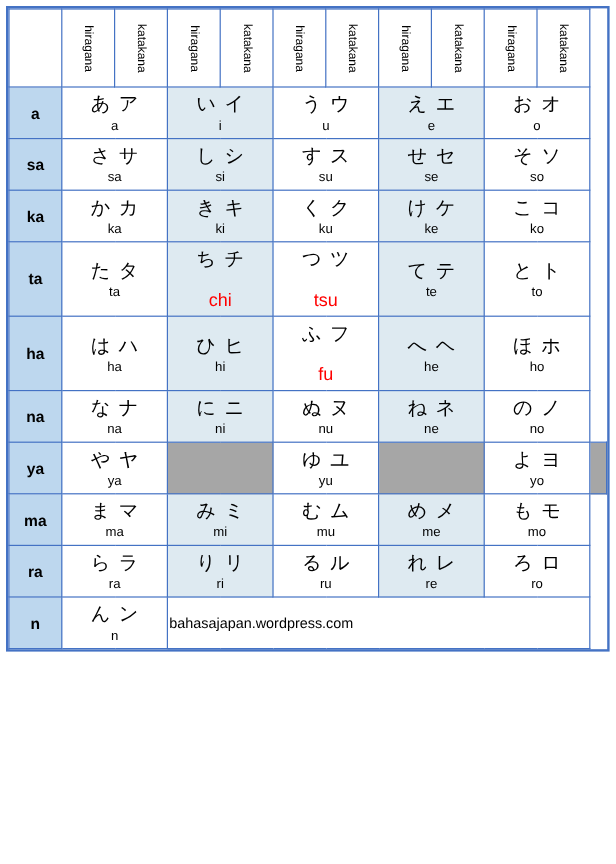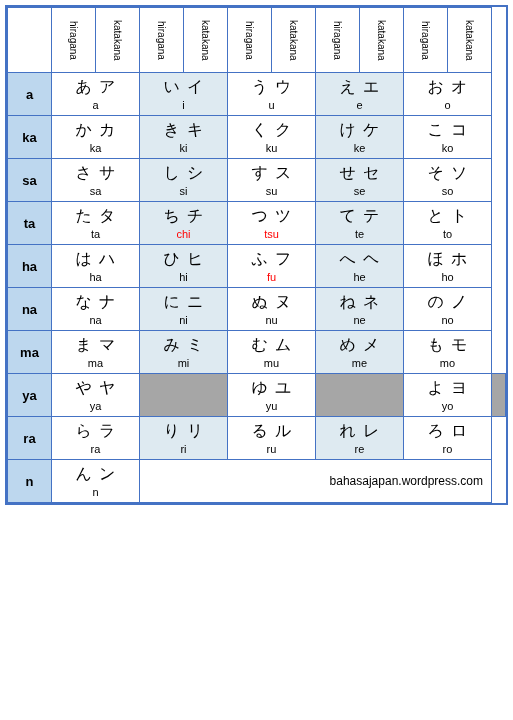--- a/index.html
+++ b/index.html
@@ -52,21 +52,21 @@
       background: #deeaf1;
       width: 44px;
     }
     .cell-gray {
       background: #a6a6a6;
       width: 44px;
     }
     .website-text {
       font-size: 12px;
       color: #000;
-      text-align: right;
+      text-align: left;
       padding-right: 8px;
     }
     .inner-cell {
       display: flex;
       flex-direction: column;
       align-items: center;
       justify-content: center;
       padding: 2px 0;
     }
     .pair-row {
@@ -78,23 +78,23 @@
       font-size: 16px;
     }
     .kata {
       font-size: 16px;
     }
     .roma {
       font-size: 11px;
       margin-top: 1px;
     }
     .roma-red {
-      font-size: 11px;
+      font-size: 15px;
       color: #ff0000;
-      margin-top: 1px;
+      margin-top: 15px;
     }
   </style>
 </head>
 <body>
 
 <div class="table-wrapper">
   <table>
     <thead>
       <tr class="header-row">
         <th></th>
@@ -138,20 +138,53 @@
     </div>
           </td>
           <td colspan="2" class="cell-group">
             <div class="inner-cell">
       <div class="pair-row"><span class="hira">お</span>&nbsp;<span class="kata">オ</span></div>
       <div class="roma">o</div>
     </div>
           </td>
         </tr>
         <tr>
+          <td class="row-label">sa</td>
+          <td colspan="2" class="cell-group">
+            <div class="inner-cell">
+      <div class="pair-row"><span class="hira">さ</span>&nbsp;<span class="kata">サ</span></div>
+      <div class="roma">sa</div>
+    </div>
+          </td>
+          <td colspan="2" class="cell-group-alt">
+            <div class="inner-cell">
+      <div class="pair-row"><span class="hira">し</span>&nbsp;<span class="kata">シ</span></div>
+      <div class="roma">si</div>
+    </div>
+          </td>
+          <td colspan="2" class="cell-group">
+            <div class="inner-cell">
+      <div class="pair-row"><span class="hira">す</span>&nbsp;<span class="kata">ス</span></div>
+      <div class="roma">su</div>
+    </div>
+          </td>
+          <td colspan="2" class="cell-group-alt">
+            <div class="inner-cell">
+      <div class="pair-row"><span class="hira">せ</span>&nbsp;<span class="kata">セ</span></div>
+      <div class="roma">se</div>
+    </div>
+          </td>
+          <td colspan="2" class="cell-group">
+            <div class="inner-cell">
+      <div class="pair-row"><span class="hira">そ</span>&nbsp;<span class="kata">ソ</span></div>
+      <div class="roma">so</div>
+    </div>
+          </td>
+        </tr>
+        <tr>
           <td class="row-label">ka</td>
           <td colspan="2" class="cell-group">
             <div class="inner-cell">
       <div class="pair-row"><span class="hira">か</span>&nbsp;<span class="kata">カ</span></div>
       <div class="roma">ka</div>
     </div>
           </td>
           <td colspan="2" class="cell-group-alt">
             <div class="inner-cell">
       <div class="pair-row"><span class="hira">き</span>&nbsp;<span class="kata">キ</span></div>
@@ -171,53 +204,20 @@
     </div>
           </td>
           <td colspan="2" class="cell-group">
             <div class="inner-cell">
       <div class="pair-row"><span class="hira">こ</span>&nbsp;<span class="kata">コ</span></div>
       <div class="roma">ko</div>
     </div>
           </td>
         </tr>
         <tr>
-          <td class="row-label">sa</td>
-          <td colspan="2" class="cell-group">
-            <div class="inner-cell">
-      <div class="pair-row"><span class="hira">さ</span>&nbsp;<span class="kata">サ</span></div>
-      <div class="roma">sa</div>
-    </div>
-          </td>
-          <td colspan="2" class="cell-group-alt">
-            <div class="inner-cell">
-      <div class="pair-row"><span class="hira">し</span>&nbsp;<span class="kata">シ</span></div>
-      <div class="roma">si</div>
-    </div>
-          </td>
-          <td colspan="2" class="cell-group">
-            <div class="inner-cell">
-      <div class="pair-row"><span class="hira">す</span>&nbsp;<span class="kata">ス</span></div>
-      <div class="roma">su</div>
-    </div>
-          </td>
-          <td colspan="2" class="cell-group-alt">
-            <div class="inner-cell">
-      <div class="pair-row"><span class="hira">せ</span>&nbsp;<span class="kata">セ</span></div>
-      <div class="roma">se</div>
-    </div>
-          </td>
-          <td colspan="2" class="cell-group">
-            <div class="inner-cell">
-      <div class="pair-row"><span class="hira">そ</span>&nbsp;<span class="kata">ソ</span></div>
-      <div class="roma">so</div>
-    </div>
-          </td>
-        </tr>
-        <tr>
           <td class="row-label">ta</td>
           <td colspan="2" class="cell-group">
             <div class="inner-cell">
       <div class="pair-row"><span class="hira">た</span>&nbsp;<span class="kata">タ</span></div>
       <div class="roma">ta</div>
     </div>
           </td>
           <td colspan="2" class="cell-group-alt">
             <div class="inner-cell">
       <div class="pair-row"><span class="hira">ち</span>&nbsp;<span class="kata">チ</span></div>
@@ -303,20 +303,44 @@
     </div>
           </td>
           <td colspan="2" class="cell-group">
             <div class="inner-cell">
       <div class="pair-row"><span class="hira">の</span>&nbsp;<span class="kata">ノ</span></div>
       <div class="roma">no</div>
     </div>
           </td>
         </tr>
         <tr>
+          <td class="row-label">ya</td>
+          <td colspan="2" class="cell-group">
+            <div class="inner-cell">
+      <div class="pair-row"><span class="hira">や</span>&nbsp;<span class="kata">ヤ</span></div>
+      <div class="roma">ya</div>
+    </div>
+          </td>
+          <td colspan="2" class="cell-gray"></td>
+          <td colspan="2" class="cell-group">
+            <div class="inner-cell">
+      <div class="pair-row"><span class="hira">ゆ</span>&nbsp;<span class="kata">ユ</span></div>
+      <div class="roma">yu</div>
+    </div>
+          </td>
+          <td colspan="2" class="cell-gray"></td>
+          <td colspan="2" class="cell-group">
+            <div class="inner-cell">
+      <div class="pair-row"><span class="hira">よ</span>&nbsp;<span class="kata">ヨ</span></div>
+      <div class="roma">yo</div>
+    </div>
+          </td>
+          <td colspan="2" class="cell-gray"></td>
+        </tr>
+        <tr>
           <td class="row-label">ma</td>
           <td colspan="2" class="cell-group">
             <div class="inner-cell">
       <div class="pair-row"><span class="hira">ま</span>&nbsp;<span class="kata">マ</span></div>
       <div class="roma">ma</div>
     </div>
           </td>
           <td colspan="2" class="cell-group-alt">
             <div class="inner-cell">
       <div class="pair-row"><span class="hira">み</span>&nbsp;<span class="kata">ミ</span></div>
@@ -334,44 +358,20 @@
       <div class="pair-row"><span class="hira">め</span>&nbsp;<span class="kata">メ</span></div>
       <div class="roma">me</div>
     </div>
           </td>
           <td colspan="2" class="cell-group">
             <div class="inner-cell">
       <div class="pair-row"><span class="hira">も</span>&nbsp;<span class="kata">モ</span></div>
       <div class="roma">mo</div>
     </div>
           </td>
-        </tr>
-        <tr>
-          <td class="row-label">ya</td>
-          <td colspan="2" class="cell-group">
-            <div class="inner-cell">
-      <div class="pair-row"><span class="hira">や</span>&nbsp;<span class="kata">ヤ</span></div>
-      <div class="roma">ya</div>
-    </div>
-          </td>
-          <td colspan="2" class="cell-gray"></td>
-          <td colspan="2" class="cell-group">
-            <div class="inner-cell">
-      <div class="pair-row"><span class="hira">ゆ</span>&nbsp;<span class="kata">ユ</span></div>
-      <div class="roma">yu</div>
-    </div>
-          </td>
-          <td colspan="2" class="cell-gray"></td>
-          <td colspan="2" class="cell-group">
-            <div class="inner-cell">
-      <div class="pair-row"><span class="hira">よ</span>&nbsp;<span class="kata">ヨ</span></div>
-      <div class="roma">yo</div>
-    </div>
-          </td>
-          <td colspan="2" class="cell-gray"></td>
         </tr>
         <tr>
           <td class="row-label">ra</td>
           <td colspan="2" class="cell-group">
             <div class="inner-cell">
       <div class="pair-row"><span class="hira">ら</span>&nbsp;<span class="kata">ラ</span></div>
       <div class="roma">ra</div>
     </div>
           </td>
           <td colspan="2" class="cell-group-alt">

